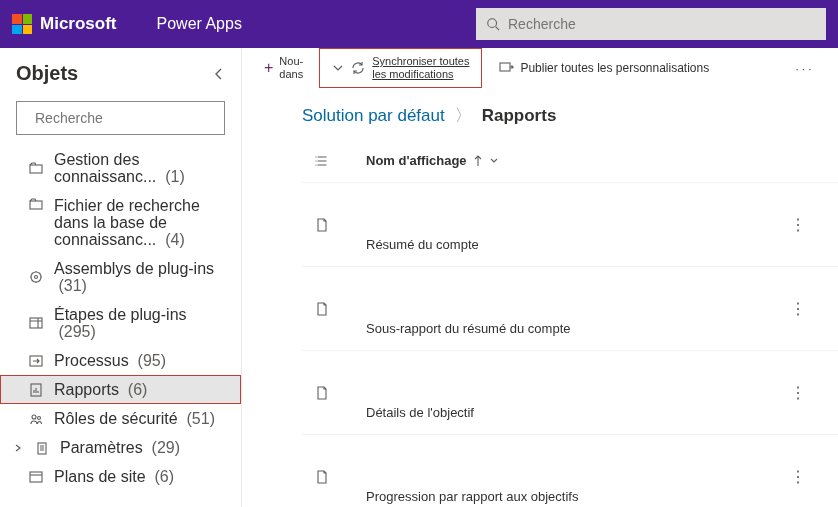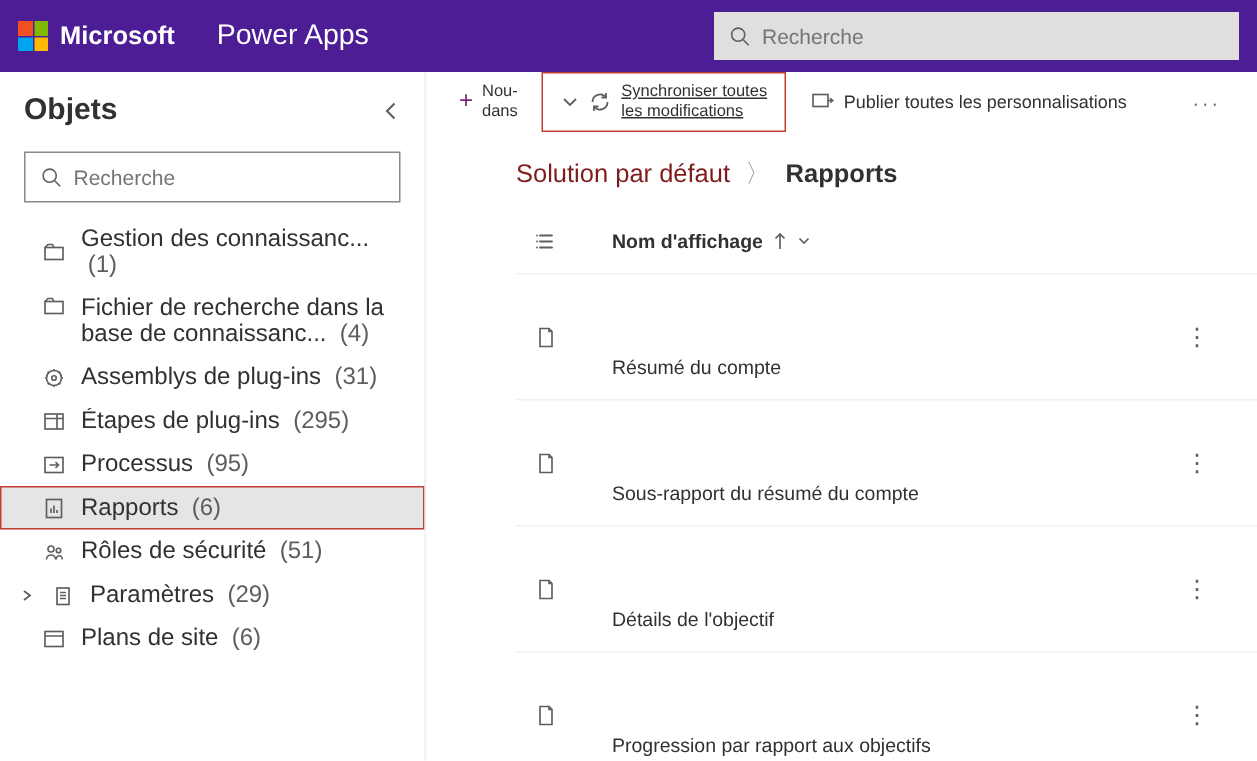--- a/index.html
+++ b/index.html
@@ -2,25 +2,25 @@
 <html><head>
 <meta charset="utf-8">
 <style>
   * { box-sizing: border-box; margin: 0; padding: 0; }
   body { font-family: "Segoe UI", Arial, sans-serif; font-size: 13px; color: #323130; background: #fff; width: 838px; height: 507px; overflow: hidden; }
   .topbar { height: 48px; background: #4c1d95; color: #fff; display: flex; align-items: center; padding: 0 12px; gap: 16px; }
   .logo { display: flex; align-items: center; gap: 8px; }
   .logo-grid { width: 20px; height: 20px; display: grid; grid-template: 1fr 1fr / 1fr 1fr; gap: 1px; }
   .logo-grid span:nth-child(1){background:#f25022}.logo-grid span:nth-child(2){background:#7fba00}.logo-grid span:nth-child(3){background:#00a4ef}.logo-grid span:nth-child(4){background:#ffb900}
   .logo-text { font-size: 17px; font-weight: 600; }
-  .app-name { font-size: 19px; margin-left: 12px; }
+  .app-name { font-size: 16px; margin-left: 24px; }
   .search-top { margin-left: auto; background: #e1dfdd; height: 32px; width: 350px; display: flex; align-items: center; padding: 0 10px; gap: 8px; color: #605e5c; }
   .search-top input { border: none; background: transparent; outline: none; flex: 1; font-size: 14px; color: #323130; }
   .content { display: flex; height: calc(100% - 48px); }
-  .sidebar { width: 284px; border-right: 1px solid #edebe9; display: flex; flex-direction: column; }
+  .sidebar { width: 242px; border-right: 1px solid #edebe9; display: flex; flex-direction: column; }
   .sidebar-header { display: flex; align-items: center; justify-content: space-between; padding: 14px 16px 10px; }
   .sidebar-title { font-size: 20px; font-weight: 600; }
   .collapse-btn { color: #605e5c; cursor: pointer; }
   .sidebar-search { margin: 6px 16px 10px; border: 1px solid #8a8886; height: 34px; display: flex; align-items: center; padding: 0 10px; gap: 8px; }
   .sidebar-search input { border: none; outline: none; flex: 1; font-size: 14px; }
   .tree { flex: 1; overflow: hidden; padding-bottom: 8px; }
   .tree-item { display: flex; align-items: center; gap: 10px; padding: 6px 14px 6px 28px; font-size: 16px; color: #323130; cursor: pointer; line-height: 17px; }
   .tree-item.active { background: #e5e5e5; border: 1px solid #c23e34; margin: 0; padding: 5px 13px 5px 27px; }
   .tree-item .ico { width: 16px; flex-shrink: 0; color: #605e5c; display: flex; justify-content: center; }
   .tree-item .label { flex: 1; overflow: hidden; text-overflow: ellipsis; }
@@ -28,21 +28,21 @@
   .tree-item.multi { align-items: flex-start; }
   .tree-item .chev { width: 10px; margin-left: -14px; color: #605e5c; }
   .main { flex: 1; display: flex; flex-direction: column; }
   .cmdbar { height: 54px; display: flex; align-items: center; padding: 0 12px; gap: 6px; }
   .cmd { display: flex; align-items: center; gap: 6px; padding: 6px 10px; font-size: 12px; color: #323130; cursor: pointer; }
   .cmd .plus { color: #742774; font-size: 16px; font-weight: 300; }
   .cmd.sync { border: 1px solid #c23e34; padding: 6px 12px; text-decoration: underline; }
   .cmd .small { font-size: 11px; line-height: 13px; }
   .ellips { margin-left: auto; letter-spacing: 2px; color: #605e5c; cursor: pointer; padding: 6px 12px; }
   .breadcrumb { padding: 16px 24px 8px 60px; font-size: 17px; display: flex; align-items: center; gap: 10px; }
-  .breadcrumb .crumb { color: #7f1d1d; }
+  .breadcrumb .crumb { color: #0369a1; }
   .breadcrumb .sep { color: #a19f9d; }
   .breadcrumb .current { font-weight: 600; }
   .list { padding: 8px 0 0 60px; }
   .list-header { display: flex; align-items: center; padding: 10px 0 14px; gap: 24px; }
   .list-header .col-icon { width: 40px; display:flex; justify-content:center; color:#605e5c;}
   .list-header .col-name { font-size: 13px; font-weight:600; display:flex; align-items:center; gap:6px;}
   .row { display: flex; align-items: center; padding: 14px 24px 14px 0; border-top: 1px solid #f3f2f1; }
   .row .ricon { width: 40px; display:flex; justify-content:center; color:#605e5c; font-size:13px;}
   .row .rname { flex:1; font-size: 13px; padding-left: 24px; margin-top: 40px;}
   .row .rmore { color:#605e5c; cursor:pointer; font-size:16px; padding: 0 8px;}

